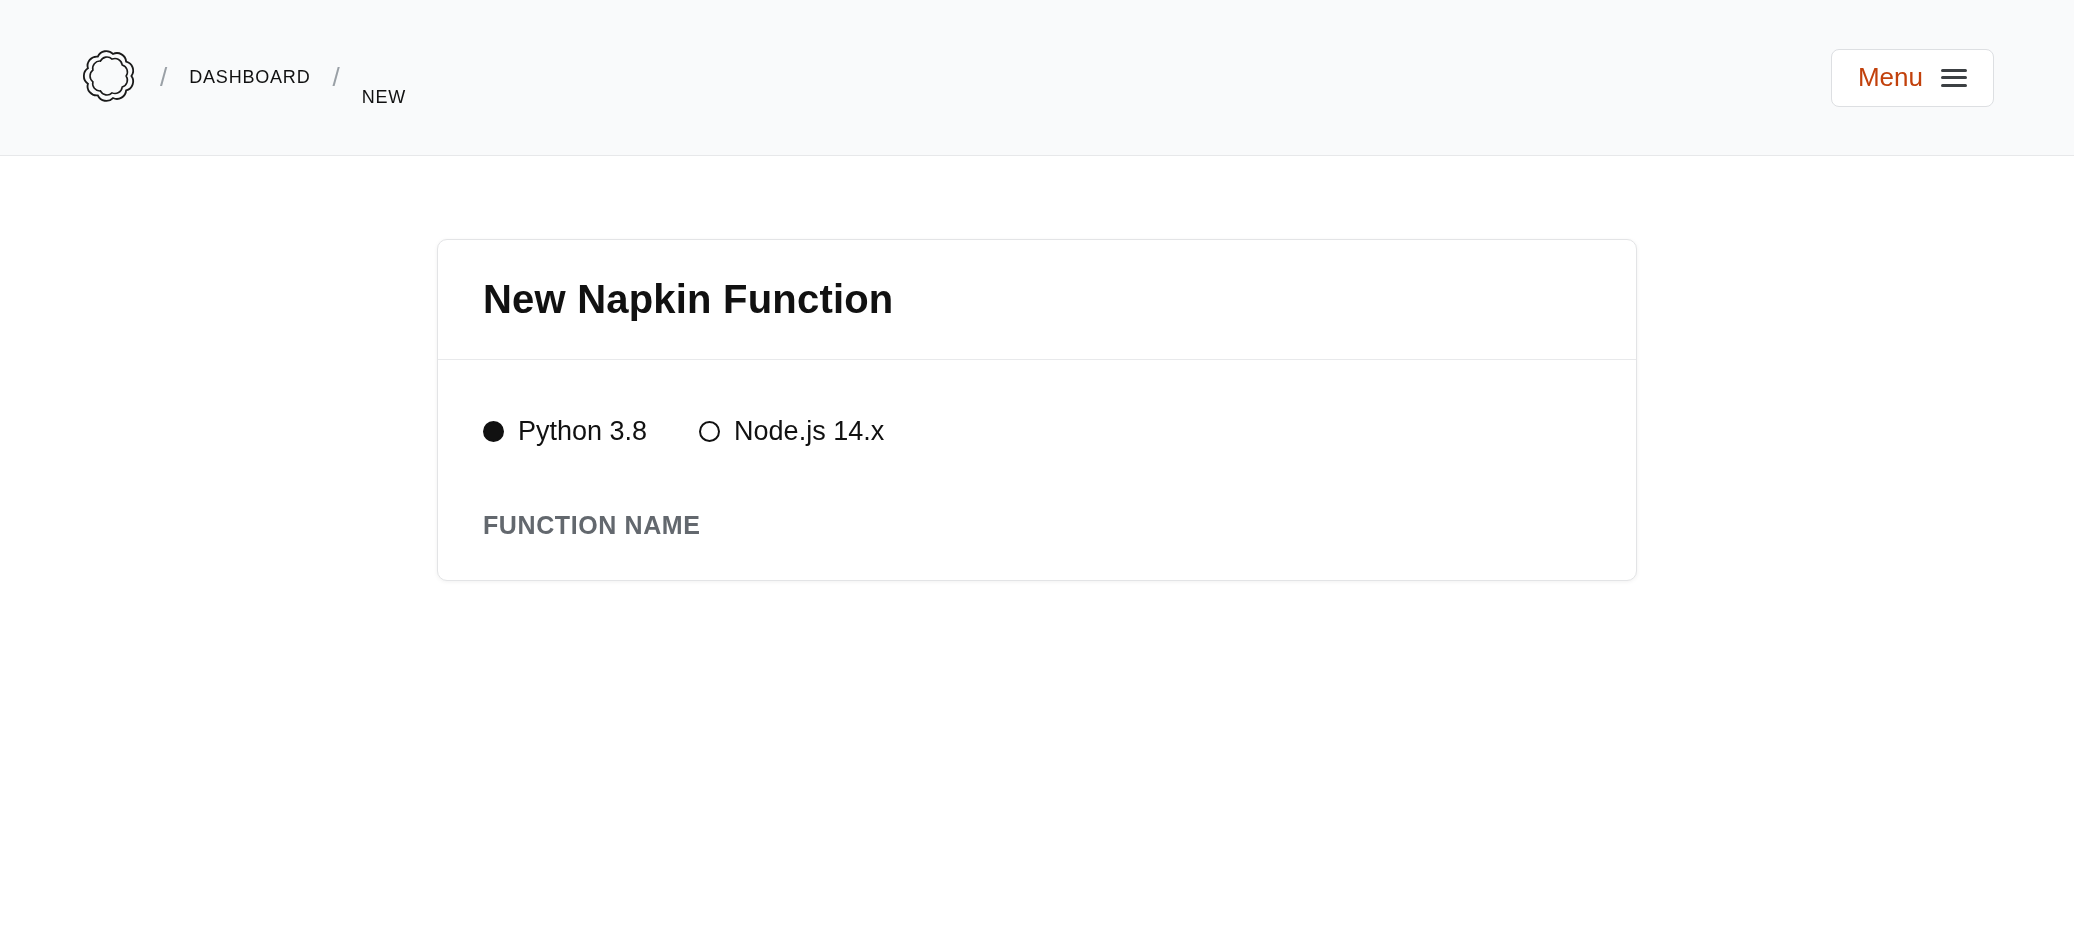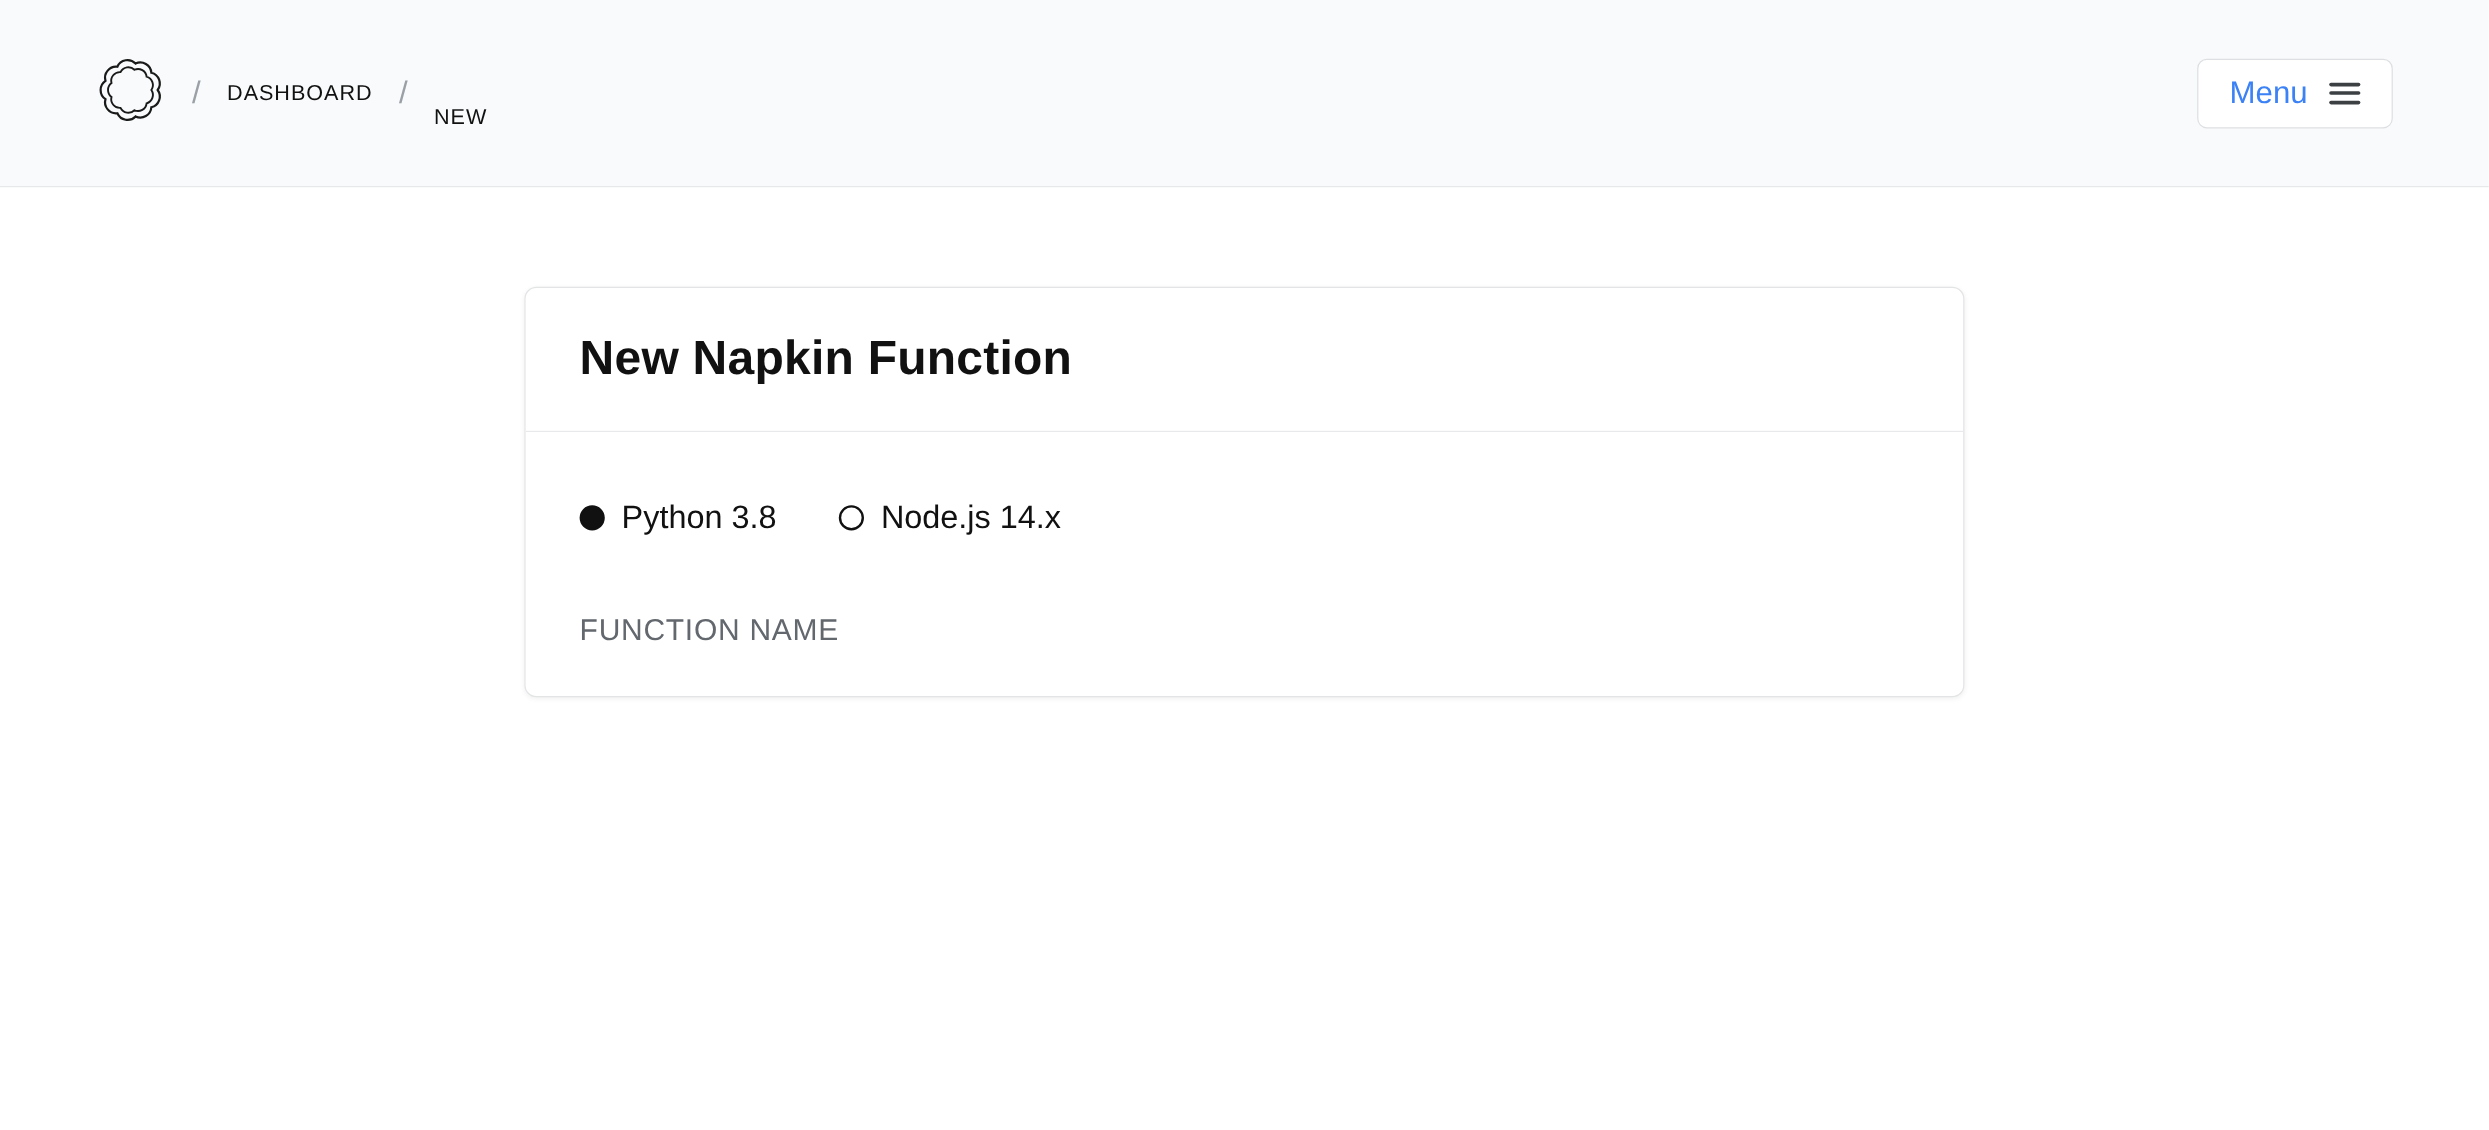--- a/index.html
+++ b/index.html
@@ -49,21 +49,21 @@
   .menu-button {
     display: flex;
     align-items: center;
     gap: 18px;
     height: 58px;
     padding: 0 26px;
     background: #ffffff;
     border: 1px solid #dddfe2;
     border-radius: 8px;
     font-size: 26px;
-    color: #3b82f6;
+    color: #c2410c;
     cursor: pointer;
   }
   .hamburger {
     display: flex;
     flex-direction: column;
     justify-content: space-between;
     width: 26px; height: 18px;
   }
   .hamburger span {
     display: block;
@@ -213,18 +213,18 @@
         <div class="radio-option">
           <span class="radio-circle checked"></span>
           <span class="radio-label">Python 3.8</span>
         </div>
         <div class="radio-option">
           <span class="radio-circle"></span>
           <span class="radio-label">Node.js 14.x</span>
         </div>
       </div>
 
-      <div class="field-label" style="margin-bottom:0;">FUNCTION NAME</div>
+      <div class="field-label" style="margin-bottom:0;font-weight:bold;">FUNCTION NAME</div>
     </div>
 
 
   </div>
 </div>
 
 </body></html>

